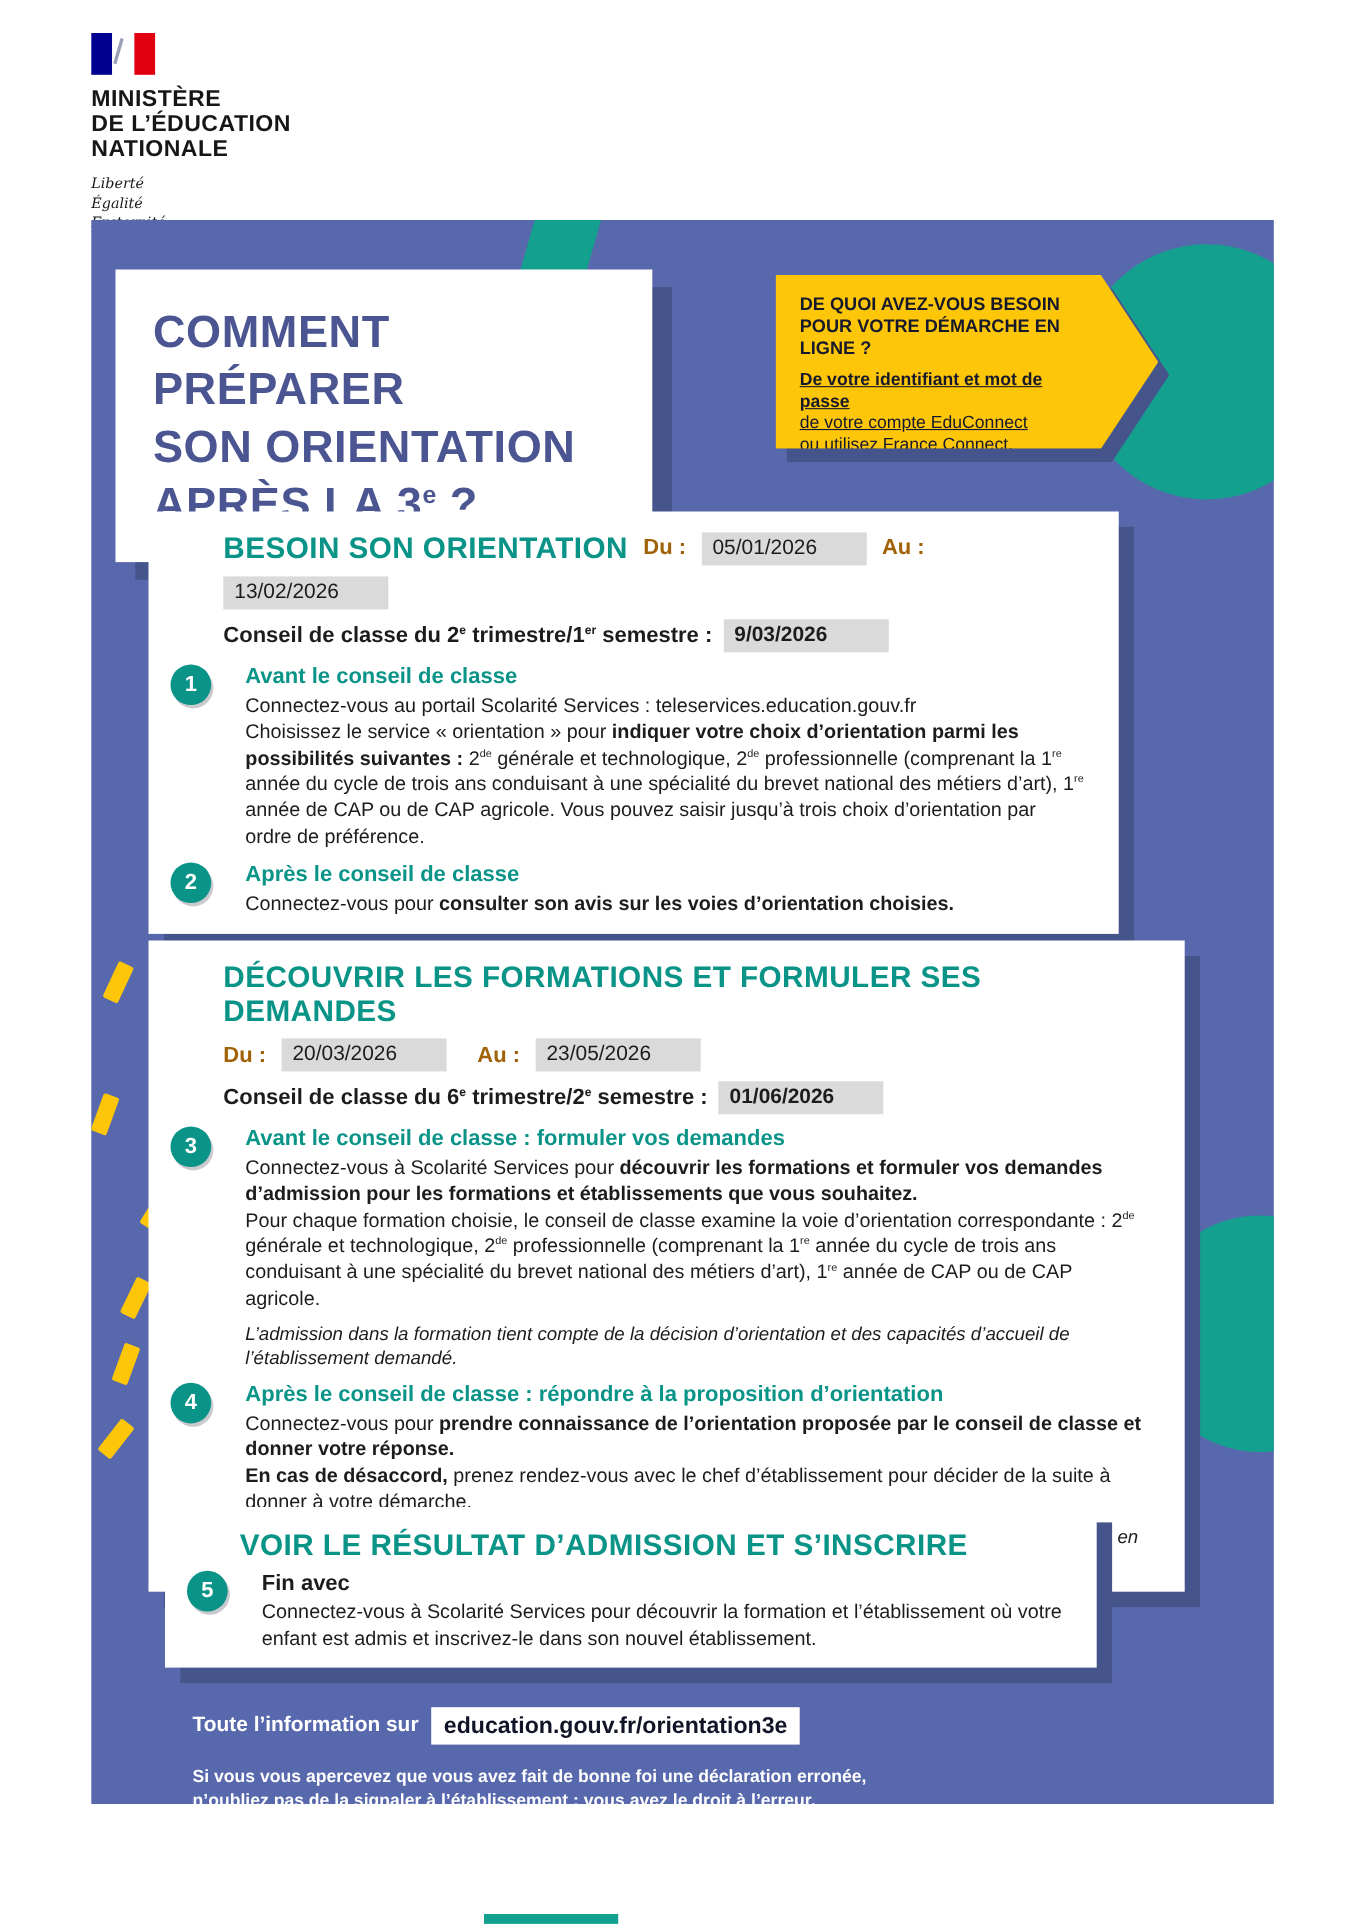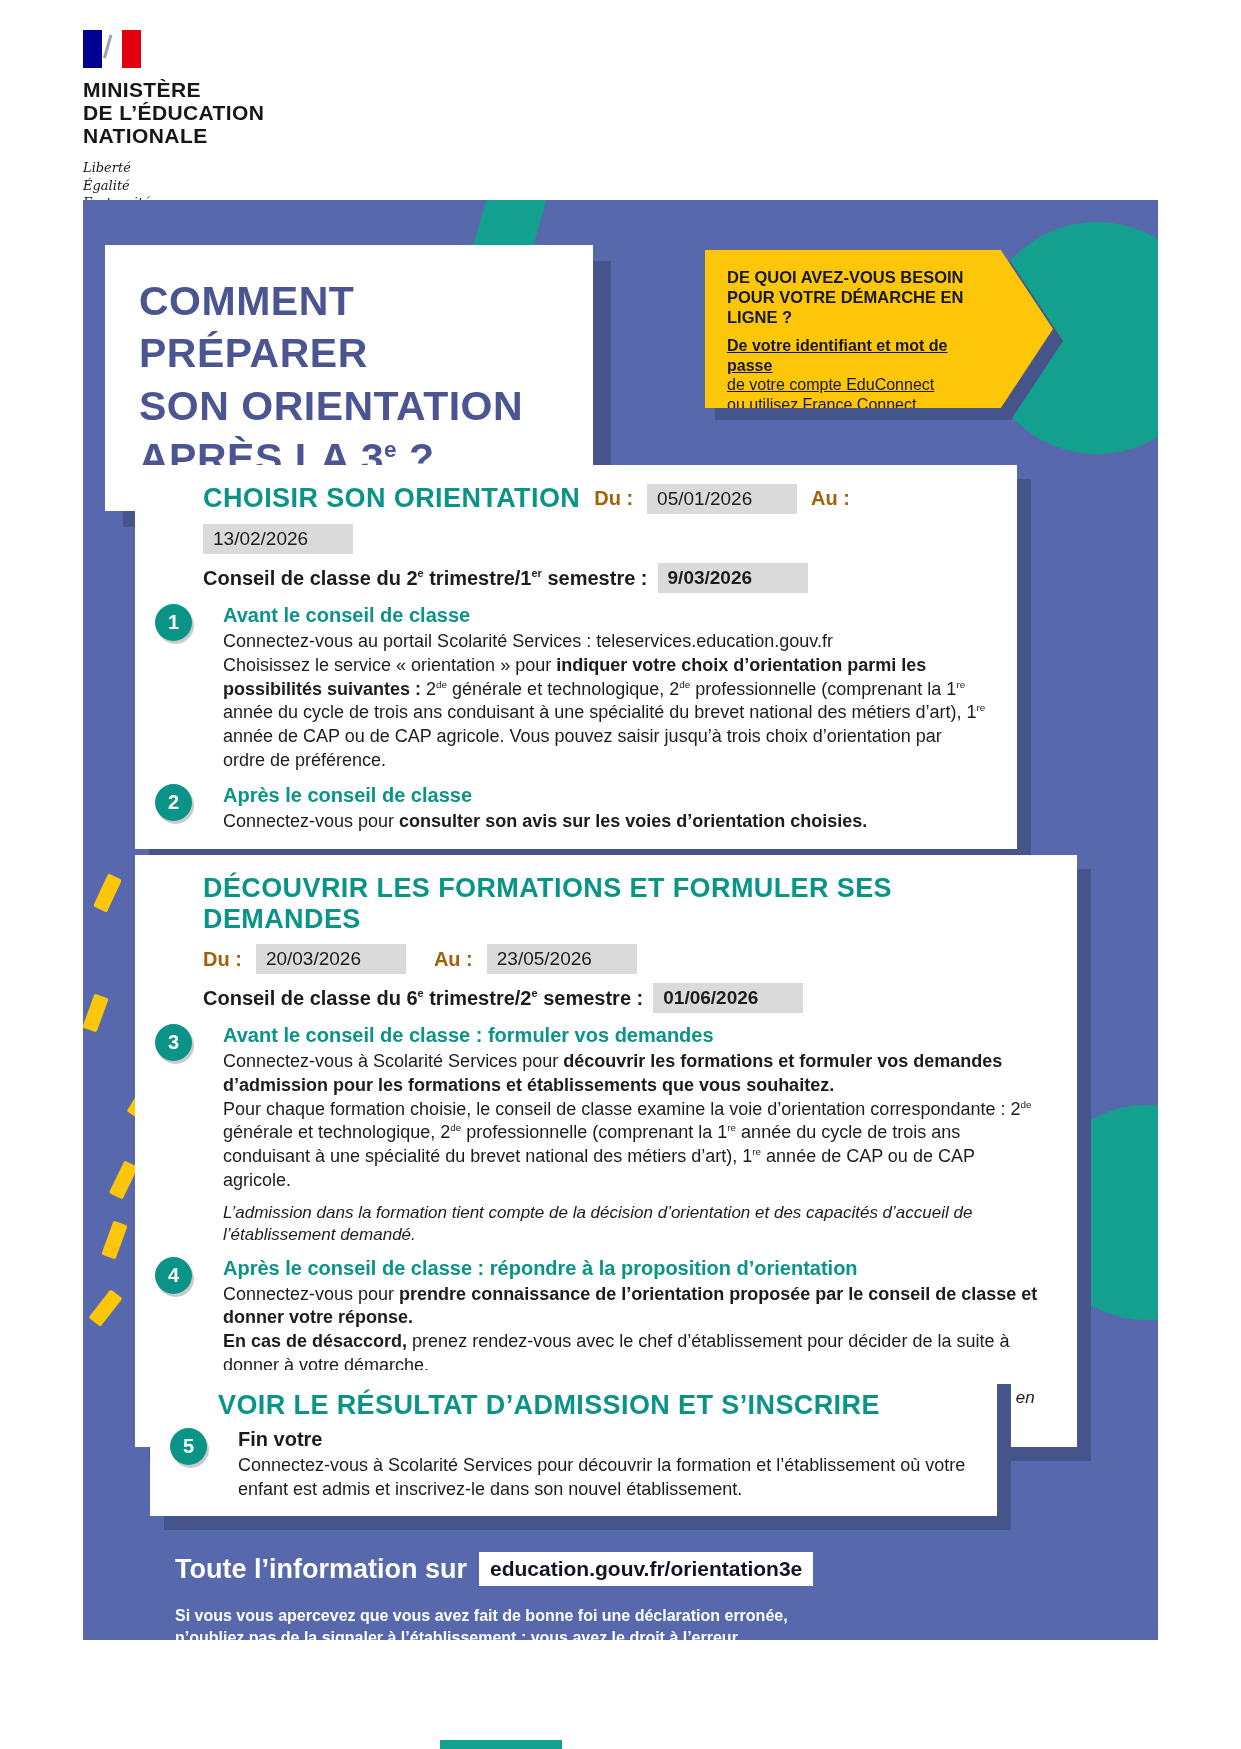--- a/index.html
+++ b/index.html
@@ -69,21 +69,21 @@
       display:flex; align-items:center; justify-content:center; font-size:20px; font-weight:800;
       box-shadow:2px 3px 0 rgba(40,40,60,0.25); margin-top:1px; }
   .step-head { font-size:20px; font-weight:bold; color:#0A9488; line-height:1.2; margin-bottom:3px; }
   .step-head.dark { color:#1C1C1C; }
   .body-text { font-size:18px; line-height:1.32; color:#1C1C1C; }
   .body-text .b { font-weight:bold; }
   .note { margin-left:68px; margin-top:9px; font-size:17px; font-style:italic; color:#1C1C1C; line-height:1.3; }
 
   
   .footer-row { position:absolute; left:92px; top:1352px; display:flex; align-items:center; gap:12px; z-index:3; }
-  .footer-label { color:#ffffff; font-size:27px; font-weight:bold; }
+  .footer-label { color:#ffffff; font-size:19px; font-weight:bold; }
   .url-box { background:#ffffff; color:#101426; font-size:21px; font-weight:bold; padding:5px 11px; }
   .disclaimer { position:absolute; left:92px; top:1405px; color:#ffffff; font-size:16px;
       font-weight:600; line-height:1.4; z-index:3; }
 
   .bottom-bar { position:absolute; left:440px; top:1740px; width:122px; height:9px; background:#14A08E; }
 </style>
 </head>
 <body>
 
 <div class="page">
@@ -137,21 +137,21 @@
         <div class="head">DE QUOI AVEZ-VOUS BESOIN POUR VOTRE DÉMARCHE EN LIGNE ?</div>
         <p class="b">De votre identifiant et mot de passe</p>
         <p>de votre compte EduConnect</p>
         <p>ou utilisez France Connect.</p>
         <p class="foot">Plus d’informations au verso.</p>
       </div>
     </div>
 
     <div class="card card-1 shadowed">
       <div class="hdr-row indent">
-        <h2 class="sec-title">CHOISIR SON ORIENTATION</h2>
+        <h2 class="sec-title">BESOIN SON ORIENTATION</h2>
         <span class="date-label">Du :</span>
         <span class="date-box">05/01/2026</span>
         <span class="date-label">Au :</span>
         <span class="date-box">13/02/2026</span>
       </div>
       <div class="conseil indent">
         <span class="runs"><span>Conseil de classe du 2</span><sup>e</sup><span> trimestre/1</span><sup>er</sup><span> semestre :</span></span>
         <span class="date-box">9/03/2026</span>
       </div>
       <div class="step">
@@ -198,21 +198,21 @@
         </div>
       </div>
       <p class="note">Pour l’admission dans un établissement à la rentrée prochaine, seules les demandes pour les formations en accord avec la décision d’orientation seront étudiées.</p>
     </div>
 
     <div class="card card-3 shadowed">
       <h2 class="sec-title indent">VOIR LE RÉSULTAT D’ADMISSION ET S’INSCRIRE</h2>
       <div class="step" style="margin-top:6px;">
         <div class="num">5</div>
         <div>
-          <div class="step-head dark">Fin votre</div>
+          <div class="step-head dark">Fin avec</div>
           <p class="body-text runs"><span>Connectez-vous à Scolarité Services pour découvrir la formation et l’établissement où votre enfant est admis et inscrivez-le dans son nouvel établissement.</span></p>
         </div>
       </div>
     </div>
 
     <div class="footer-row">
       <span class="footer-label">Toute l’information sur</span>
       <span class="url-box">education.gouv.fr/orientation3e</span>
     </div>
     <div class="disclaimer">

